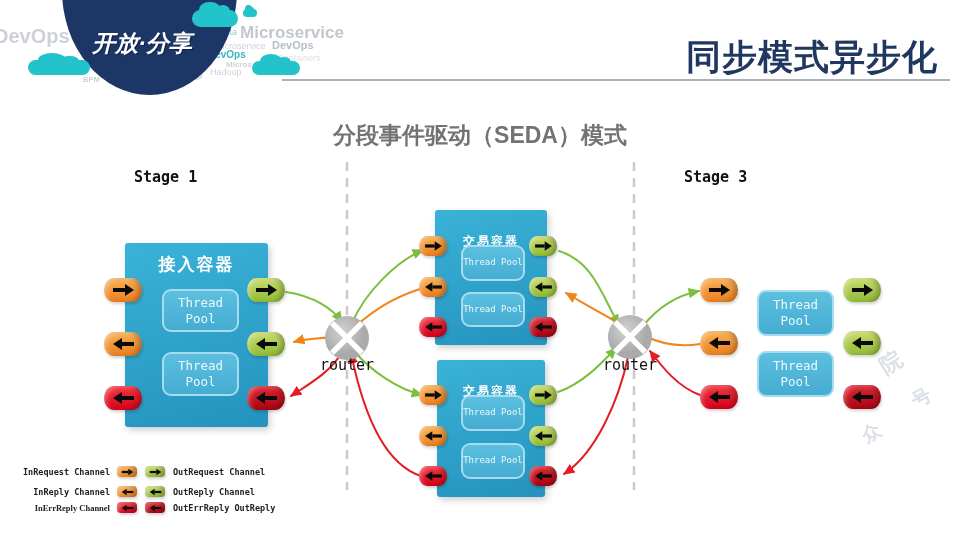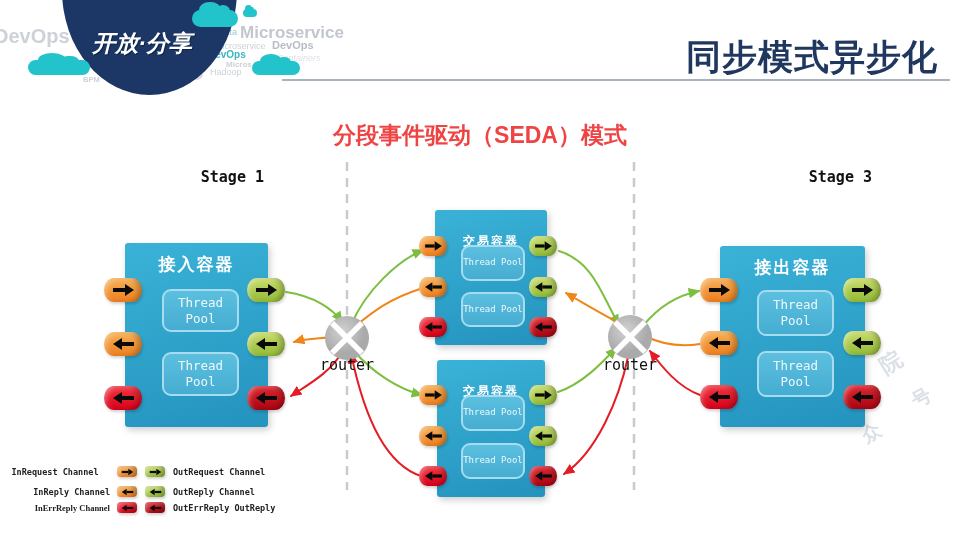--- a/index.html
+++ b/index.html
@@ -16,25 +16,25 @@
     color:#fff;font-weight:bold;font-size:23px;font-style:italic;text-shadow:1px 1px 0 #0e2347;}
   .cloud{position:absolute;background:#23c3cc;border-radius:10px;z-index:3;}
   .cloud::before{content:'';position:absolute;left:16%;top:-48%;width:46%;height:95%;
     background:inherit;border-radius:50%;}
   .cloud::after{content:'';position:absolute;left:52%;top:-28%;width:30%;height:70%;
     background:inherit;border-radius:50%;}
   .page-title{position:absolute;top:11px;right:22px;font-size:35px;font-weight:bold;
     color:#20375f;letter-spacing:1px;z-index:2;}
   .header-rule{position:absolute;left:282px;right:10px;top:79px;height:2px;background:#a9b2bf;z-index:0;}
   .subtitle{position:absolute;left:0;right:0;top:101px;text-align:center;font-size:23px;
-    font-weight:bold;color:#ef4444;}
+    font-weight:bold;color:#737373;}
 
   
   svg.layer{position:absolute;left:0;top:0;width:960px;height:540px;z-index:4;pointer-events:none;}
-  .stage-label{position:absolute;top:168px;width:130px;text-align:right;z-index:5;
+  .stage-label{position:absolute;top:168px;width:130px;text-align:left;z-index:5;
     font-family:"DejaVu Sans Mono",monospace;font-weight:bold;font-size:15px;color:#111;}
   .router-label{position:absolute;top:356px;width:90px;text-align:center;z-index:5;
     font-family:"DejaVu Sans Mono",monospace;font-size:15px;color:#111;}
   .container{position:absolute;background:linear-gradient(165deg,#3ab2d7 0%,#2493be 100%);
     border-radius:3px;box-shadow:2px 3px 7px rgba(0,0,0,.20);z-index:3;}
   .container .ctitle{text-align:center;color:#fff;font-weight:bold;letter-spacing:2px;}
   .c-lg .ctitle{font-size:17px;margin-top:10px;}
   .c-sm .ctitle{font-size:12px;margin-top:23px;}
   .tpool{position:absolute;background:linear-gradient(180deg,#5cbfdf,#45add2);
     border:2px solid #a6dcee;border-radius:9px;z-index:4;color:#eef8fc;
@@ -98,21 +98,21 @@
   <div class="cloud" style="left:252px;top:61px;width:48px;height:14px;"></div>
 
   <h1 class="page-title">同步模式异步化</h1>
   <h2 class="subtitle">分段事件驱动（SEDA）模式</h2>
 
   <span class="ghost" style="left:880px;top:348px;transform:rotate(-32deg);">院</span>
   <span class="ghost" style="left:912px;top:385px;transform:rotate(-28deg);font-size:19px;">号</span>
   <span class="ghost" style="left:862px;top:420px;transform:rotate(-30deg);font-size:19px;">众</span>
 
   <div class="stage-label" style="left:134px;">Stage 1</div>
-  <div class="stage-label" style="left:742px;">Stage 3</div>
+  <div class="stage-label" style="left:684px;">Stage 3</div>
 
   <svg class="layer" viewBox="0 0 960 540">
     <defs>
       <marker id="mg" viewBox="0 0 10 10" refX="8" refY="5" markerWidth="6.5" markerHeight="6.5" orient="auto-start-reverse">
         <path d="M0,1 L9,5 L0,9 z" fill="#7cbf3f"></path>
         </marker>
       <marker id="mo" viewBox="0 0 10 10" refX="8" refY="5" markerWidth="6.5" markerHeight="6.5" orient="auto-start-reverse">
         <path d="M0,1 L9,5 L0,9 z" fill="#f08518"></path>
         </marker>
       <marker id="mr" viewBox="0 0 10 10" refX="8" refY="5" markerWidth="6.5" markerHeight="6.5" orient="auto-start-reverse">
@@ -182,23 +182,20 @@
   <div class="container c-sm" style="left:437px;top:360px;width:108px;height:137px;">
     <div class="ctitle">交易容器</div>
   </div>
   <div class="tpool tp-sm" style="left:461px;top:395px;width:60px;height:32px;">
       <span>Thread Pool</span>
     </div>
   <div class="tpool tp-sm" style="left:461px;top:443px;width:60px;height:32px;">
       <span>Thread Pool</span>
     </div>
 
-  <div class="container c-lg" style="left:720px;top:246px;width:145px;height:181px;">
-    <div class="ctitle">接出容器</div>
-  </div>
   <div class="tpool tp-lg" style="left:757px;top:290px;width:73px;height:42px;">
       <span>Thread Pool</span>
     </div>
   <div class="tpool tp-lg" style="left:757px;top:351px;width:73px;height:42px;">
       <span>Thread Pool</span>
     </div>
 
   <div class="pill lg or" style="left:104px;top:278px;">
       <span class="arrow r">
         <i class="sh"></i>
@@ -341,21 +338,21 @@
       </span>
     </div>
   <div class="pill lg dr" style="left:843px;top:385px;">
       <span class="arrow l">
         <i class="sh"></i>
         <i class="hd"></i>
       </span>
     </div>
 
   <div>
-    <span class="lg-label lg-left" style="left:0;top:467px;text-align:center;">InRequest Channel</span>
+    <span class="lg-label lg-left" style="left:0;top:467px;">InRequest Channel</span>
     <div class="pill xs or" style="left:117px;top:466px;">
         <span class="arrow r">
           <i class="sh"></i>
           <i class="hd"></i>
         </span>
       </div>
     <div class="pill xs gr" style="left:145px;top:466px;">
         <span class="arrow r">
           <i class="sh"></i>
           <i class="hd"></i>

